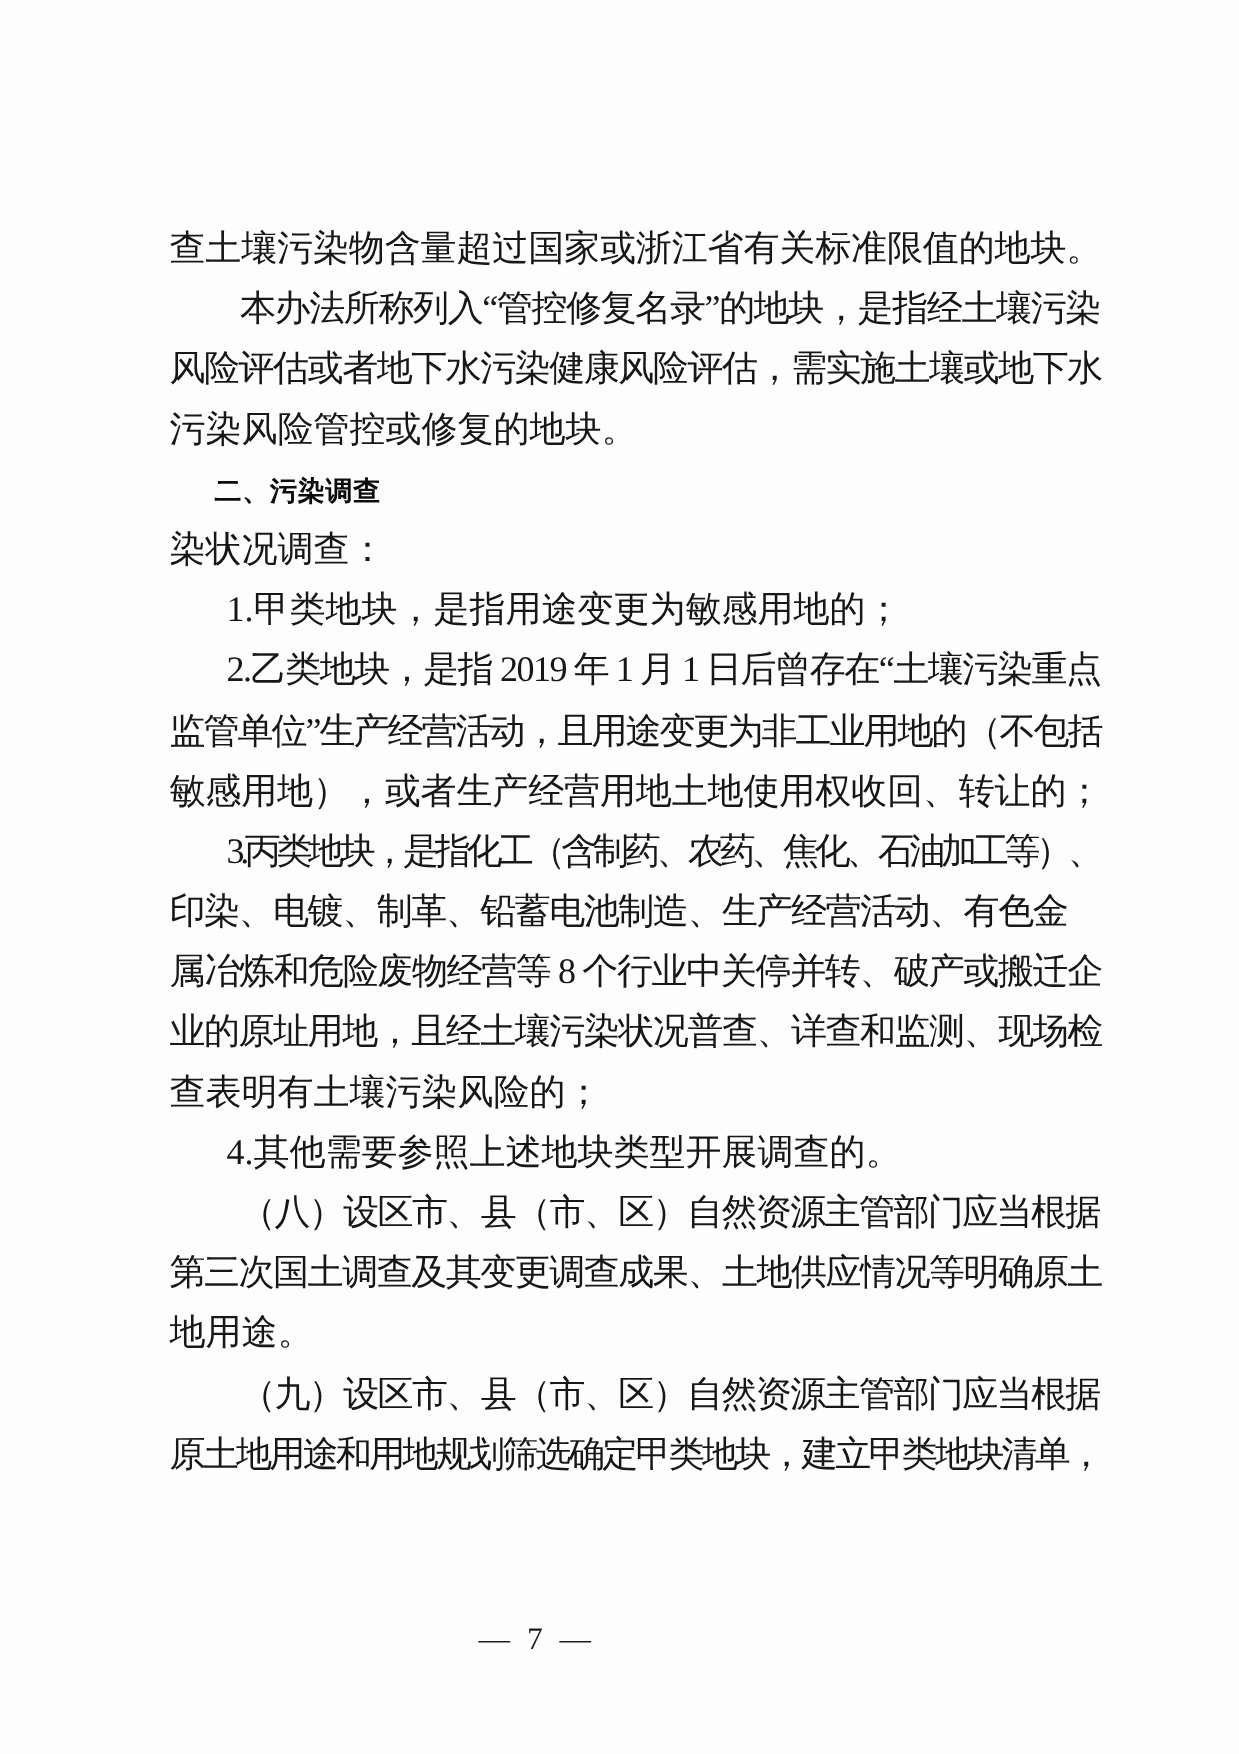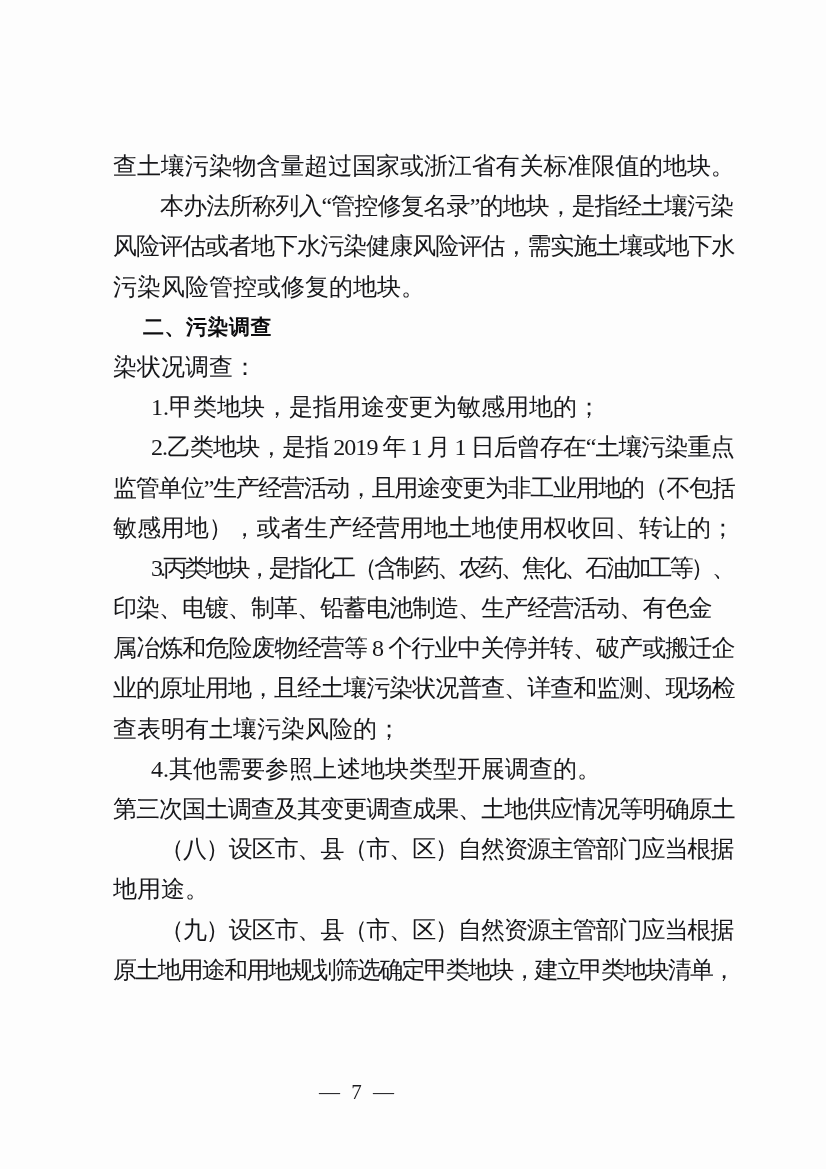--- a/index.html
+++ b/index.html
@@ -52,21 +52,21 @@
   }
   
   .indent1 {
     padding-left: 38px;
   }
 
   
   .line.heading {
     font-family: "Liberation Sans", "DejaVu Sans", sans-serif;
     font-weight: bold;
-    font-size: 21px;
+    font-size: 18px;
     letter-spacing: 0.5px;
     padding-left: 30px;
     color: #0d0d0f;
   }
 
   #page-number {
     position: absolute;
     left: 0;
     top: 1080px;
     width: 826px;
@@ -102,22 +102,22 @@
     <div class="line cn" style="letter-spacing: -0.08625px;">敏感用地），或者生产经营用地土地使用权收回、转让的；</div>
 
     <div class="line cn indent1" style="letter-spacing: -2.89621px;">3.丙类地块，是指化工（含制药、农药、焦化、石油加工等）、</div>
     <div class="line cn" style="letter-spacing: -0.982572px;">印染、电镀、制革、铅蓄电池制造、生产经营活动、有色金</div>
     <div class="line cn" style="letter-spacing: -0.912388px;">属冶炼和危险废物经营等 8 个行业中关停并转、破产或搬迁企</div>
     <div class="line cn" style="letter-spacing: -0.982572px;">业的原址用地，且经土壤污染状况普查、详查和监测、现场检</div>
     <div class="line cn">查表明有土壤污染风险的；</div>
 
     <div class="line cn indent1">4.其他需要参照上述地块类型开展调查的。</div>
 
+    <div class="line cn indent2" style="letter-spacing: -1.07357px;">（八）设区市、县（市、区）自然资源主管部门应当根据</div>
     <div class="line cn" style="letter-spacing: -0.982572px;">第三次国土调查及其变更调查成果、土地供应情况等明确原土</div>
-    <div class="line cn indent2" style="letter-spacing: -1.07357px;">（八）设区市、县（市、区）自然资源主管部门应当根据</div>
     <div class="line cn">地用途。</div>
 
     <div class="line cn indent2" style="letter-spacing: -1.07357px;">（九）设区市、县（市、区）自然资源主管部门应当根据</div>
     <div class="line cn" style="letter-spacing: -1.8125px;">原土地用途和用地规划筛选确定甲类地块，建立甲类地块清单，</div>
 
   </div>
 
   <div id="page-number">— 7 —</div>
 
 </div>

